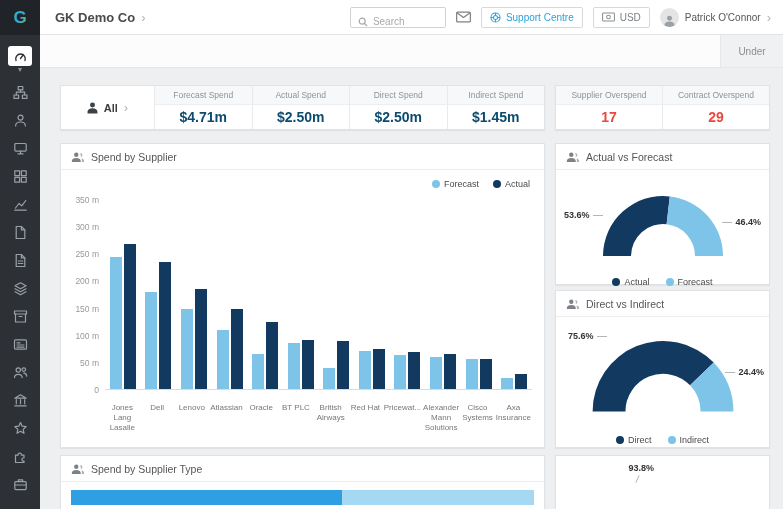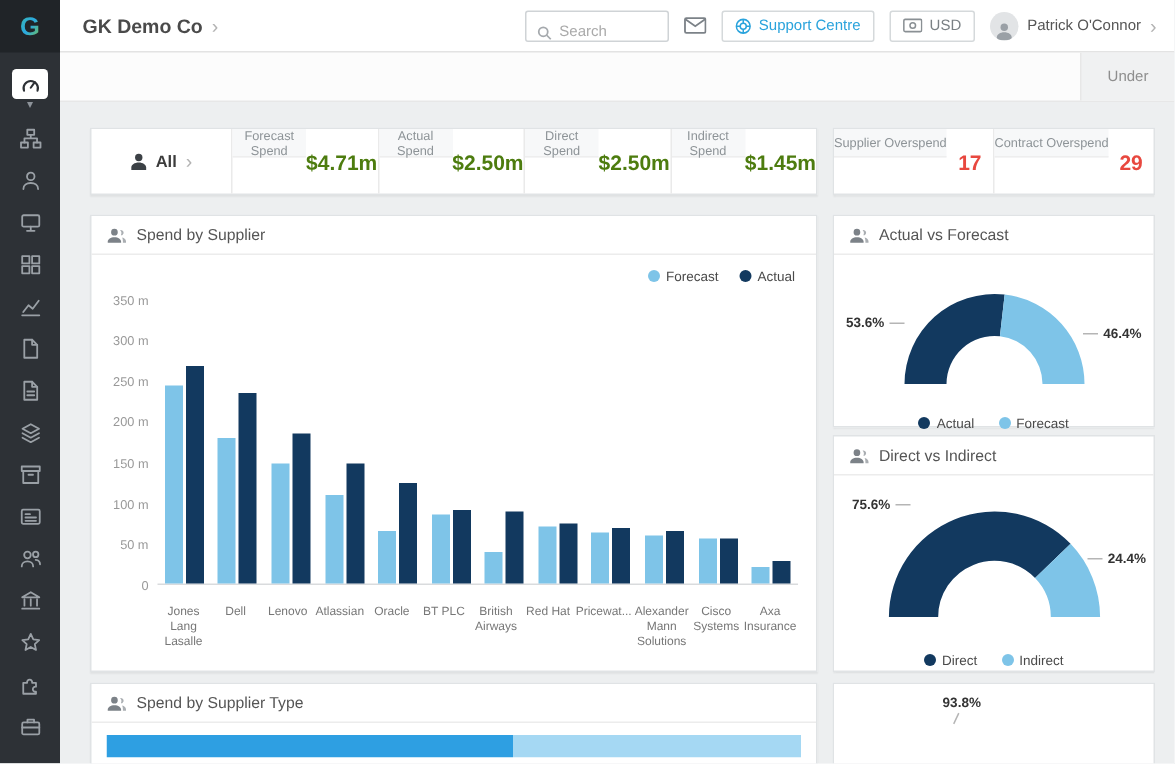--- a/index.html
+++ b/index.html
@@ -56,24 +56,24 @@
 .card-head{height:26px;display:flex;align-items:center;gap:6px;padding:0 10px;border-bottom:1px solid #ececec}
 .card-title{font-size:10.5px;color:#555}
 .head-icon{display:flex}
 .head-icon svg{width:14px;height:12px;fill:#7c8288}
 
 
 .kpi-flex{display:flex;height:100%}
 .all-cell{width:94px;display:flex;align-items:center;justify-content:center;gap:6px;border-right:1px solid #eaeaea;cursor:pointer}
 .all-cell svg{width:11px;height:12px;fill:#3c4146}
 .all-label{font-size:11px;font-weight:700;color:#3c3c3c}
-.kpi-cell{flex:1;display:flex;border-right:1px solid #eaeaea;cursor:pointer}
+.kpi-cell{flex:1;display:flex;flex-direction:column;border-right:1px solid #eaeaea;cursor:pointer}
 .kpi-cell:last-child{border-right:none}
 .kpi-label{height:19px;background:#f7f8f9;border-bottom:1px solid #eee;display:flex;align-items:center;justify-content:center;font-size:8.5px;color:#8d9397;text-align:center}
-.kpi-value{flex:1;display:flex;align-items:center;justify-content:center;font-size:14px;font-weight:700;color:#4d7c0f}
+.kpi-value{flex:1;display:flex;align-items:center;justify-content:center;font-size:14px;font-weight:700;color:#0c4a6e}
 .alert-card .kpi-value{color:#E8483F}
 
 
 .chart-body{position:relative;height:calc(100% - 26px);padding:6px 12px 4px 10px}
 .legend{position:absolute;top:9px;right:14px;display:flex;gap:14px;font-size:9px;color:#4a4a4a}
 .lg-item{display:flex;align-items:center;gap:4px;cursor:pointer}
 .dot{width:8px;height:8px;border-radius:50%;display:inline-block}
 .plot-row{display:flex;margin-top:24px}
 .yaxis{width:34px;position:relative;height:190px;flex:none}
 .ytick{position:absolute;right:6px;transform:translateY(50%);font-size:8.5px;color:#999;white-space:nowrap}

